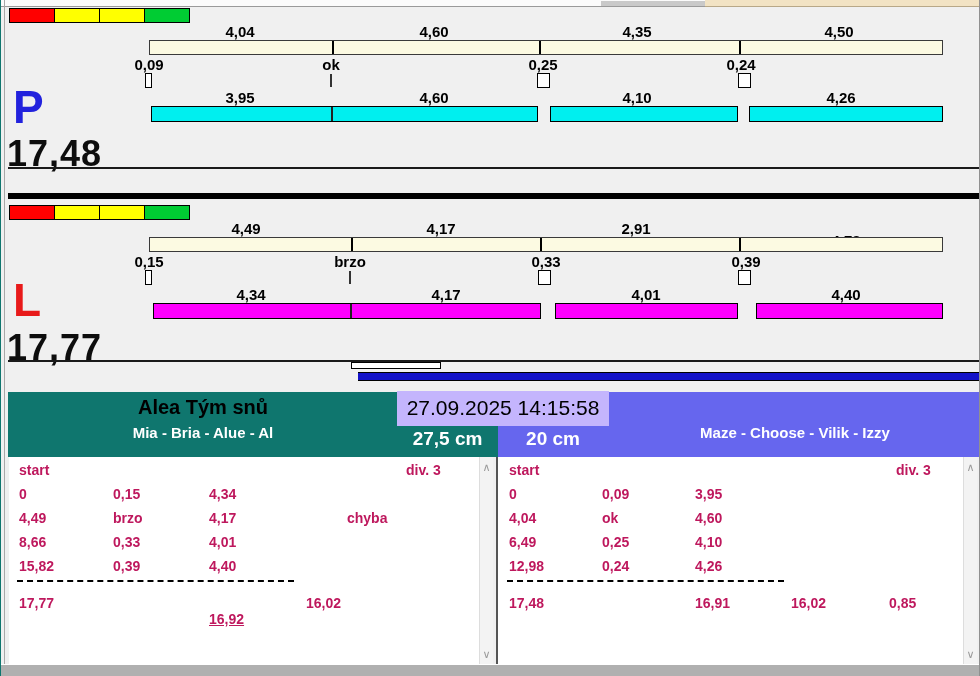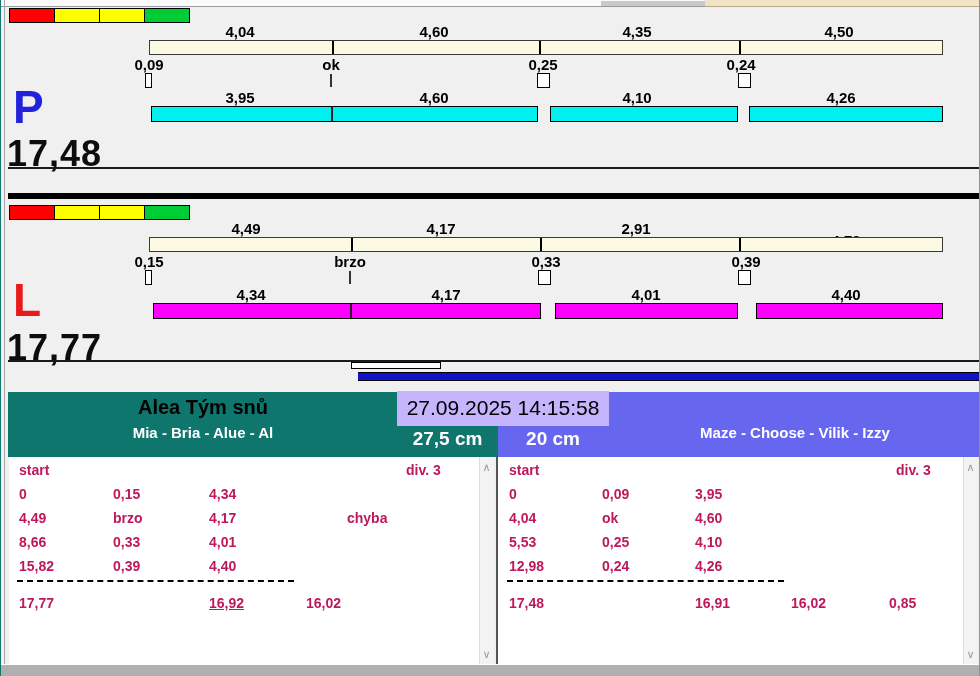--- a/index.html
+++ b/index.html
@@ -188,21 +188,21 @@
     <div class="cell" style="left:297px;top:75px;"></div>
 
     <div class="cell" style="left:10px;top:99px;">15,82</div>
     <div class="cell" style="left:104px;top:99px;">0,39</div>
     <div class="cell" style="left:200px;top:99px;">4,40</div>
     <div class="cell" style="left:297px;top:99px;"></div>
 
     <div class="dash" style="left:8px;top:123px;width:277px;"></div>
 
     <div class="cell" style="left:10px;top:136px;">17,77</div>
-    <div class="cell" style="left:200px;top:136px;text-decoration:underline;">16,92</div>
+    <div class="cell" style="left:200px;top:152px;text-decoration:underline;">16,92</div>
     <div class="cell" style="left:297px;top:136px;">16,02</div>
   </div>
   <div class="sbar" style="left:478px;">
     <div class="sarrow" style="top:4px;">∧</div>
     <div class="sarrow" style="bottom:4px;">∨</div>
   </div>
 
   <div class="vsep"></div>
 
   <div class="tbl" style="left:497px;width:465px;">
@@ -212,21 +212,21 @@
     <div class="cell" style="left:11px;top:27px;">0</div>
     <div class="cell" style="left:104px;top:27px;">0,09</div>
     <div class="cell" style="left:197px;top:27px;">3,95</div>
     <div class="cell" style="left:293px;top:27px;"></div>
 
     <div class="cell" style="left:11px;top:51px;">4,04</div>
     <div class="cell" style="left:104px;top:51px;">ok</div>
     <div class="cell" style="left:197px;top:51px;">4,60</div>
     <div class="cell" style="left:293px;top:51px;"></div>
 
-    <div class="cell" style="left:11px;top:75px;">5,53</div>
+    <div class="cell" style="left:11px;top:75px;">6,49</div>
     <div class="cell" style="left:104px;top:75px;">0,25</div>
     <div class="cell" style="left:197px;top:75px;">4,10</div>
     <div class="cell" style="left:293px;top:75px;"></div>
 
     <div class="cell" style="left:11px;top:99px;">12,98</div>
     <div class="cell" style="left:104px;top:99px;">0,24</div>
     <div class="cell" style="left:197px;top:99px;">4,26</div>
     <div class="cell" style="left:293px;top:99px;"></div>
 
     <div class="dash" style="left:9px;top:123px;width:277px;"></div>

